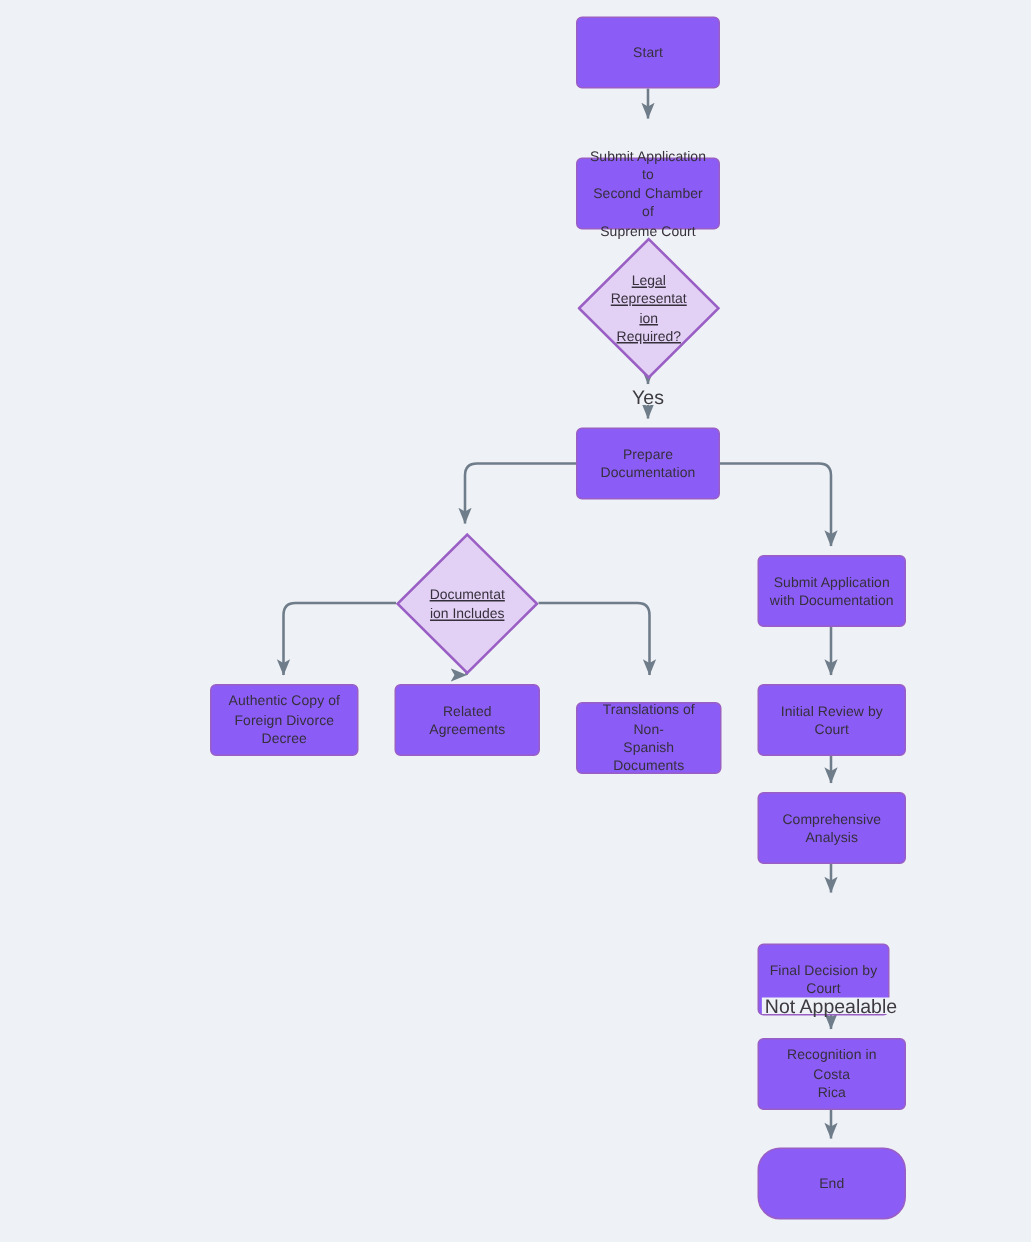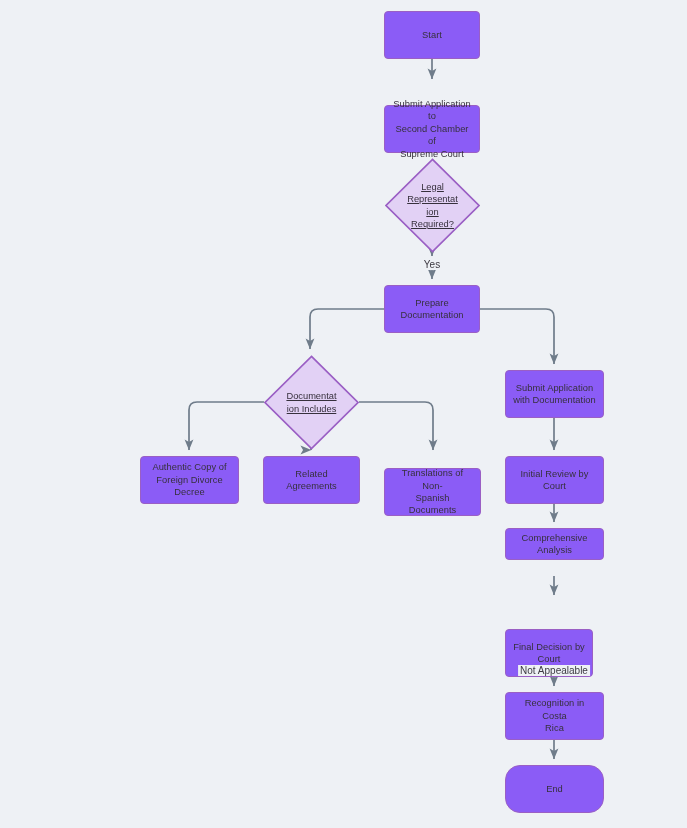--- a/index.html
+++ b/index.html
@@ -69,21 +69,21 @@
     text-align: center;
     color: #36303c;
     font-size: 9.3px;
     line-height: 12.4px;
     white-space: pre-line;
     text-decoration: underline;
   }
   .edge-label {
     position: absolute;
     color: #3d3a42;
-    font-size: 10px;
+    font-size: 13px;
     line-height: 11px;
     background: #eef1f5;
     padding: 0 2px;
     white-space: nowrap;
     transform: translateX(-50%);
     text-align: center;
   }
 </style>
 </head>
 <body>
@@ -180,21 +180,21 @@
   <div class="node" style="left:505px; top:370px; width:99px; height:48px;">
     <span class="label">Submit Application
 with Documentation</span>
   </div>
 
   <div class="node" style="left:505px; top:456px; width:99px; height:48px;">
     <span class="label">Initial Review by
 Court</span>
   </div>
 
-  <div class="node" style="left:505px; top:528px; width:99px; height:32px;">
+  <div class="node" style="left:505px; top:528px; width:99px; height:48px;">
     <span class="label">Comprehensive
 Analysis</span>
   </div>
 
   <div class="node" style="left:505px; top:629px; width:88px; height:48px;">
     <span class="label">Final Decision by
 Court</span>
   </div>
 
   <div class="node" style="left:505px; top:692px; width:99px; height:48px;">

